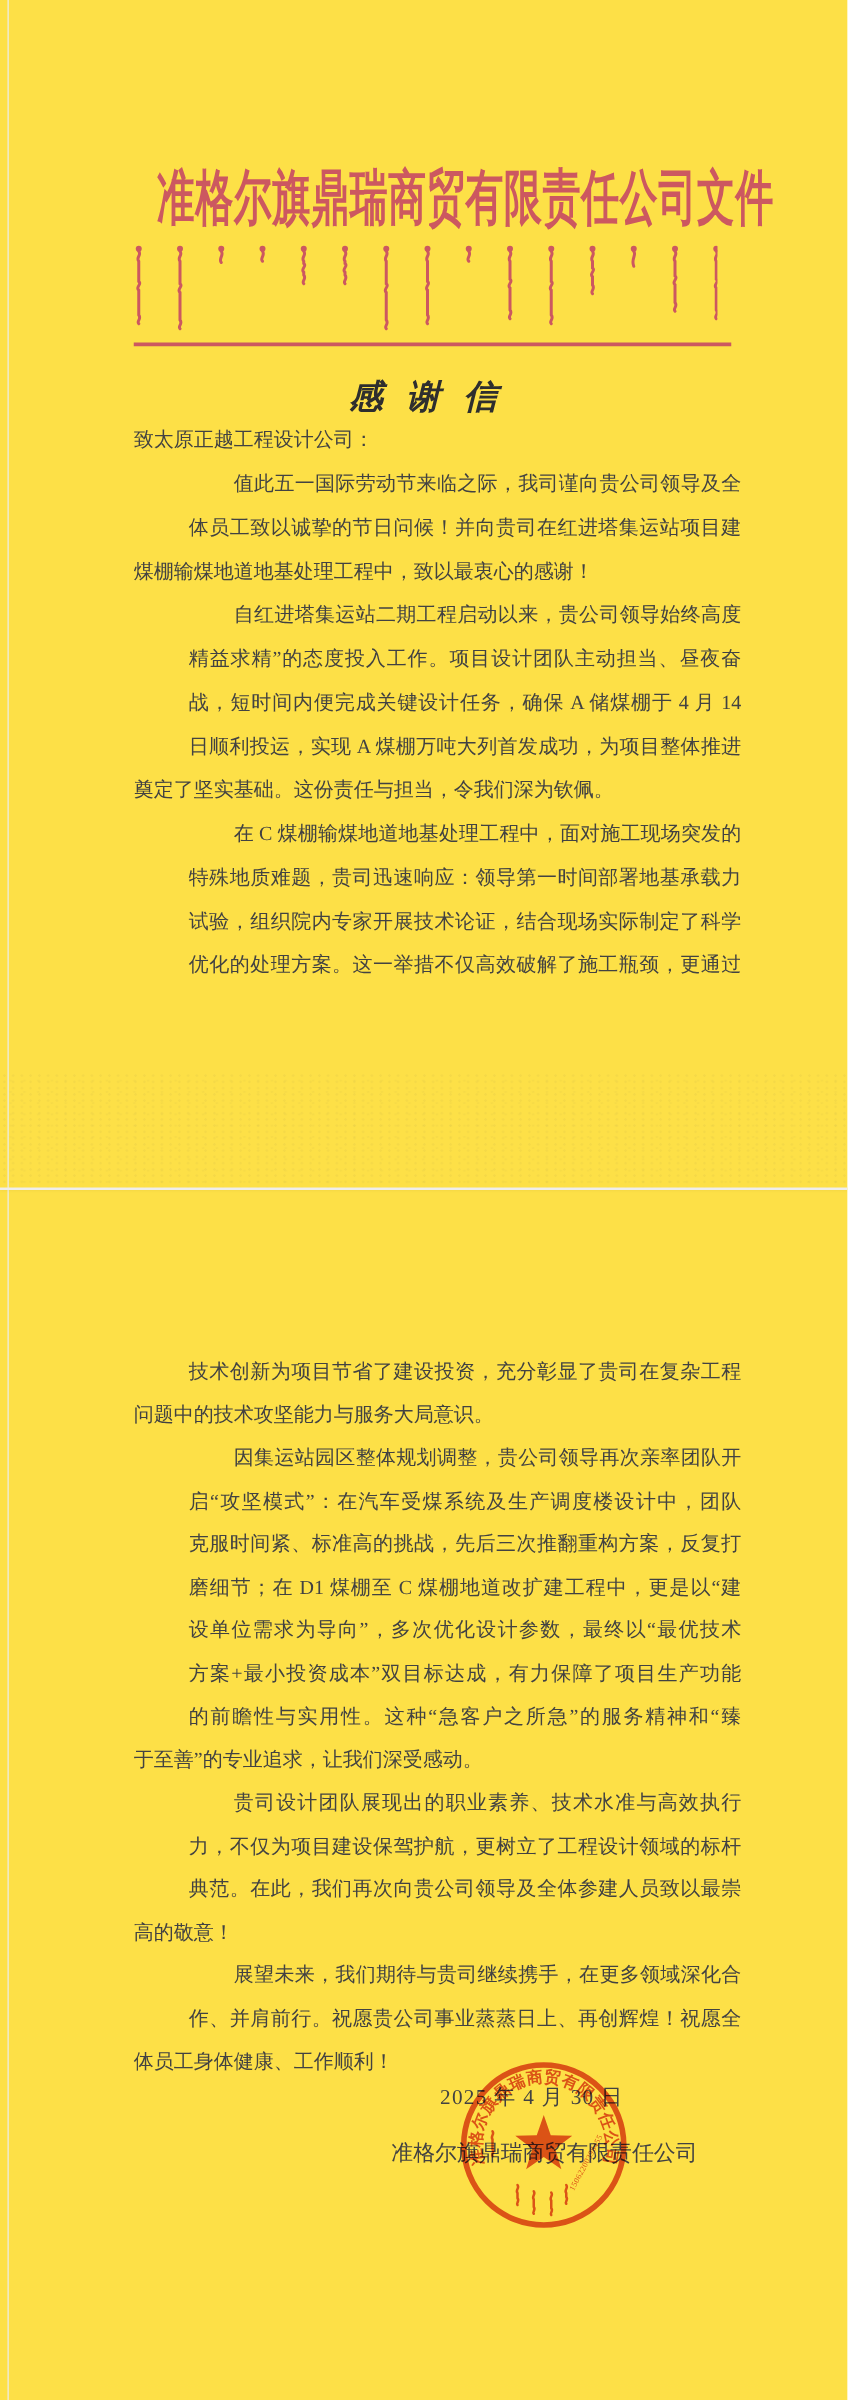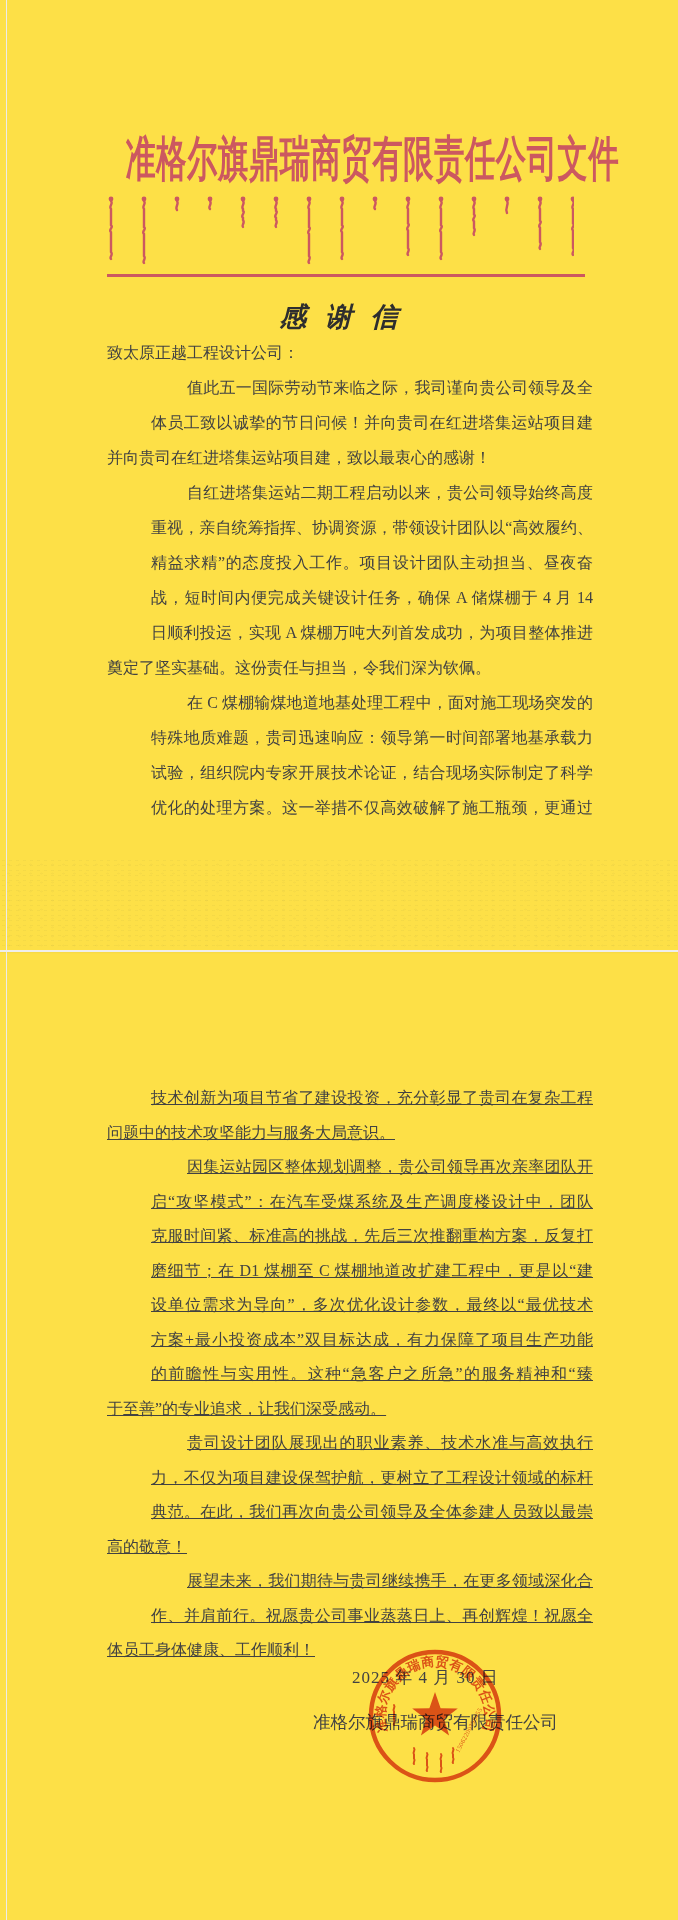--- a/index.html
+++ b/index.html
@@ -17,21 +17,21 @@
       font-size:48px;font-weight:700;color:#cc5860;white-space:nowrap;
       transform:scaleX(0.63);transform-origin:50% 50%;letter-spacing:1px;line-height:62px;}
   .mongolian-row{position:absolute;left:104px;top:194px;}
   .red-rule{position:absolute;left:107px;top:274px;width:478px;height:3px;background:#cc5860;}
   .letter-title{position:absolute;top:299px;left:0;width:678px;margin:0;text-align:center;
       font-size:27px;font-weight:700;color:#2e2e2e;word-spacing:10px;letter-spacing:1px;font-style:italic;}
   .body-block{position:absolute;left:107px;width:486px;color:#424242;font-size:16px;}
   .p1{top:335px;}
   .p2{top:1081px;}
   .p1 .line{height:35px;line-height:35px;}
-  .p2 .line{height:34.5px;line-height:34.5px;text-decoration:underline;}
+  .p2 .line{height:34.5px;line-height:34.5px;}
   .line{text-align:left;}
   .line.just{text-align:justify;text-align-last:justify;margin-left:44px;}
   .line.ind{text-indent:36px;}
   .signature{position:absolute;left:313px;top:1705px;height:35px;line-height:35px;
       font-size:17.5px;color:#424242;white-space:nowrap;}
   .date{position:absolute;left:352px;top:1661px;width:140px;height:34px;line-height:34px;
       text-align:center;font-size:17px;letter-spacing:1px;color:#424242;white-space:nowrap;}
   .seal{position:absolute;left:364px;top:1645px;width:142px;height:142px;
       opacity:0.86;mix-blend-mode:multiply;}
 </style>
@@ -80,23 +80,22 @@
     </svg>
 
   <div class="red-rule"></div>
 
   <h2 class="letter-title">感 谢 信</h2>
 
   <div id="page1" class="body-block p1">
       <div class="line">致太原正越工程设计公司：</div>
       <div class="line just ind">值此五一国际劳动节来临之际，我司谨向贵公司领导及全</div>
       <div class="line just">体员工致以诚挚的节日问候！并向贵司在红进塔集运站项目建</div>
-      <div class="line">并向贵司在红进塔集运站项目建，致以最衷心的感谢！</div>
+      <div class="line">煤棚输煤地道地基处理工程中，致以最衷心的感谢！</div>
       <div class="line just ind">自红进塔集运站二期工程启动以来，贵公司领导始终高度</div>
-      <div class="line just">重视，亲自统筹指挥、协调资源，带领设计团队以“高效履约、</div>
       <div class="line just">精益求精”的态度投入工作。项目设计团队主动担当、昼夜奋</div>
       <div class="line just">战，短时间内便完成关键设计任务，确保 A 储煤棚于 4 月 14</div>
       <div class="line just">日顺利投运，实现 A 煤棚万吨大列首发成功，为项目整体推进</div>
       <div class="line">奠定了坚实基础。这份责任与担当，令我们深为钦佩。</div>
       <div class="line just ind">在 C 煤棚输煤地道地基处理工程中，面对施工现场突发的</div>
       <div class="line just">特殊地质难题，贵司迅速响应：领导第一时间部署地基承载力</div>
       <div class="line just">试验，组织院内专家开展技术论证，结合现场实际制定了科学</div>
       <div class="line just">优化的处理方案。这一举措不仅高效破解了施工瓶颈，更通过</div>
     </div>
   <div id="page2" class="body-block p2">

